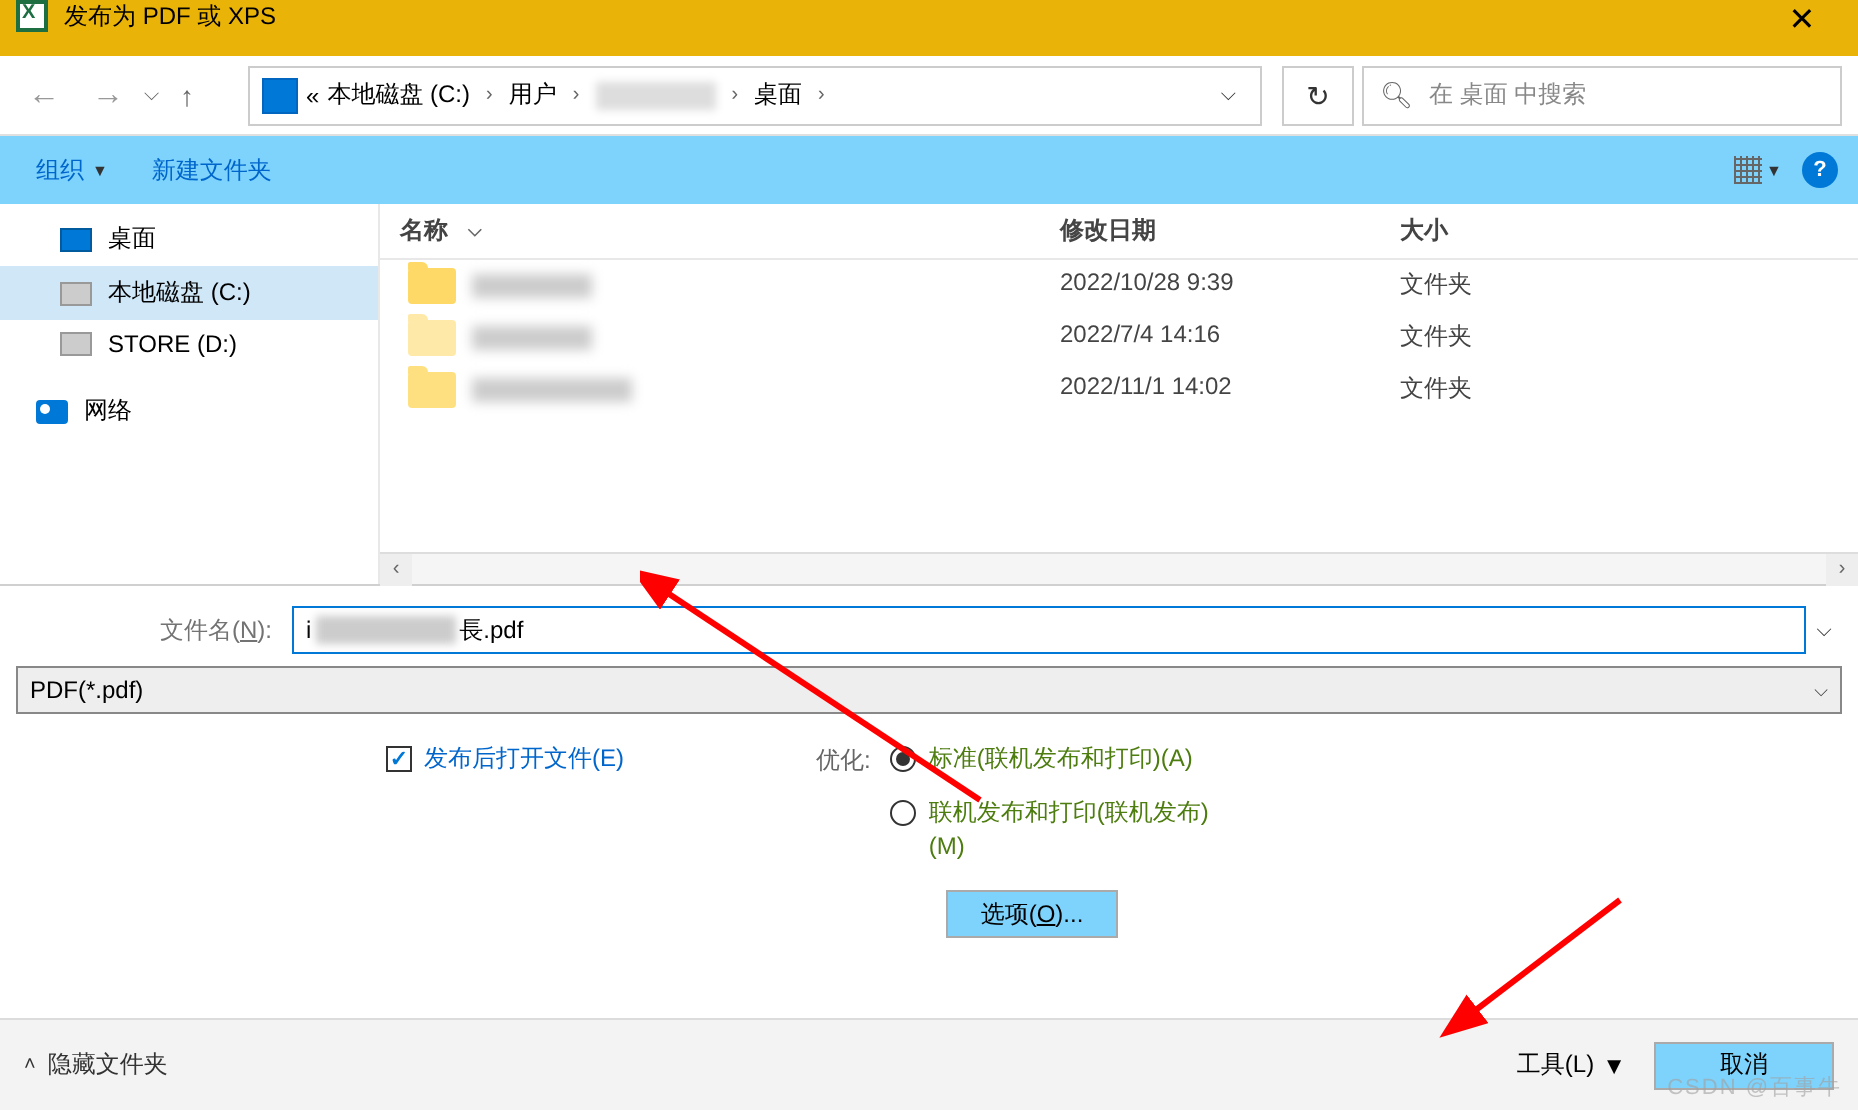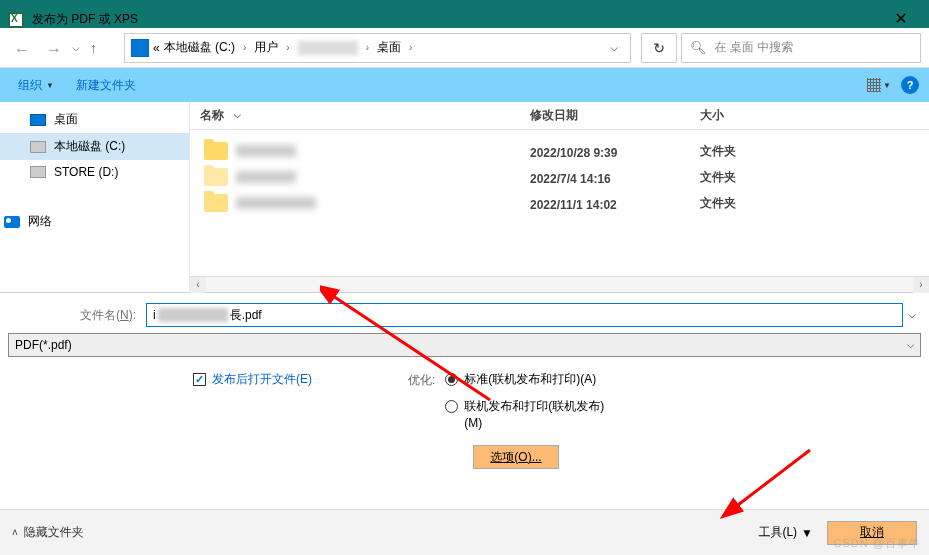--- a/index.html
+++ b/index.html
@@ -1,19 +1,19 @@
 <!DOCTYPE html>
 <html><head>
 <meta charset="utf-8">
 <style>
 * { box-sizing: border-box; font-family: "Microsoft YaHei", "Segoe UI", sans-serif; font-size: 12px; }
 body { margin: 0; background: #fff; width: 929px; height: 555px; overflow: hidden; position: relative; }
 
 
-.titlebar { height: 28px; display: flex; align-items: flex-end; padding: 0 8px; background: #0f766e; }
+.titlebar { height: 28px; display: flex; align-items: flex-start; padding: 0 8px; background: #eab308; }
 .app-icon { width: 16px; height: 16px; background: #1d6f42; position: relative; margin-right: 8px; }
 .app-icon::before { content: ""; position: absolute; left: 2px; top: 2px; width: 12px; height: 12px; background: #fff; clip-path: polygon(0 0, 100% 0, 100% 100%, 0 100%); }
 .app-icon::after { content: "X"; position: absolute; left: 3px; top: 1px; color: #1d6f42; font-size: 10px; font-weight: bold; }
 .title-text { flex: 1; color: #000; }
 .close-x { width: 40px; text-align: center; font-size: 16px; color: #000; cursor: pointer; }
 
 
 .navbar { height: 40px; background: #fff; border-bottom: 1px solid #e0e0e0; display: flex; align-items: center; padding: 0 8px; gap: 4px; }
 .nav-arrow { width: 28px; height: 28px; display: flex; align-items: center; justify-content: center; color: #999; font-size: 16px; }
 .nav-dd { width: 14px; color: #666; font-size: 10px; }
@@ -49,21 +49,21 @@
 
 .filelist { flex: 1; display: flex; flex-direction: column; }
 .fl-header { height: 28px; display: flex; align-items: center; border-bottom: 1px solid #e8e8e8; padding-right: 16px; }
 .fl-col { padding: 0 10px; color: #444; font-weight: bold; }
 .fl-col.name { width: 330px; display: flex; align-items: center; gap: 10px; }
 .fl-col.name .dd { font-size: 9px; color: #666; }
 .fl-col.date { width: 170px; }
 .fl-col.type { width: 130px; }
 .fl-col.size { flex: 1; }
 .fl-rows { flex: 1; overflow-y: auto; padding: 4px 0; position: relative; }
-.fl-row { display: flex; align-items: flex-end; height: 26px; font-weight: bold; }
+.fl-row { display: flex; align-items: flex-start; height: 26px; }
 .folder-icon { width: 24px; height: 18px; background: #ffd968; border-radius: 2px; margin: 0 8px 0 14px; position: relative; }
 .folder-icon.var1 { background: #ffe9a8; }
 .folder-icon.var2 { background: #ffe080; }
 .folder-icon::before { content: ""; position: absolute; top: -3px; left: 0; width: 10px; height: 4px; background: inherit; border-radius: 1px 3px 0 0; }
 .fn-blur { display: inline-block; width: 60px; height: 12px; background: #ccc; filter: blur(3px); }
 .fl-row .cell-name { width: 330px; display: flex; align-items: center; }
 .fl-row .cell-date { width: 170px; padding: 0 10px; color: #444; }
 .fl-row .cell-type { width: 130px; padding: 0 10px; color: #444; }
 .fl-scroll { height: 16px; border-top: 1px solid #ddd; background: #f5f5f5; display: flex; align-items: center; }
 .fl-scroll .track { flex: 1; height: 16px; position: relative; }
@@ -86,23 +86,23 @@
 .opts-left { width: 400px; padding-left: 185px; }
 .checkbox { display: flex; align-items: center; gap: 6px; }
 .cb-box { width: 13px; height: 13px; border: 1px solid #333; display: flex; align-items: center; justify-content: center; color: #0078d7; font-size: 11px; font-weight: bold; }
 .opts-right { flex: 1; }
 .opt-group { display: flex; gap: 10px; }
 .opt-lbl { color: #666; padding-top: 1px; }
 .radios { display: flex; flex-direction: column; gap: 10px; }
 .radio { display: flex; align-items: flex-start; gap: 6px; }
 .rb { width: 13px; height: 13px; border: 1px solid #333; border-radius: 50%; display: flex; align-items: center; justify-content: center; margin-top: 2px; flex-shrink: 0; }
 .rb.on::before { content: ""; width: 7px; height: 7px; background: #333; border-radius: 50%; }
-.radio-text { color: #000000; max-width: 150px; line-height: 1.4; }
+.radio-text { color: #4d7c0f; max-width: 150px; line-height: 1.4; }
 .options-btn-wrap { margin-top: 14px; margin-left: 65px; }
-.btn { min-width: 86px; height: 24px; border: 1px solid #aaa; background: #fdba74; display: inline-flex; align-items: center; justify-content: center; padding: 0 14px; cursor: pointer; color: #000; text-decoration: underline; }
+.btn { min-width: 86px; height: 24px; border: 1px solid #aaa; background: #7dd3fc; display: inline-flex; align-items: center; justify-content: center; padding: 0 14px; cursor: pointer; color: #000; }
 .btn .ul { text-decoration: underline; }
 
 
 .footer { position: absolute; bottom: 0; left: 0; right: 0; height: 46px; border-top: 1px solid #dcdcdc; background: #f3f3f3; display: flex; align-items: center; padding: 0 12px; gap: 14px; }
 .hide-toggle { display: flex; align-items: center; gap: 6px; color: #333; cursor: pointer; }
 .hide-toggle .chev { font-size: 10px; }
 .footer-spacer { flex: 1; }
 .tools-btn { display: flex; align-items: center; gap: 4px; color: #000; cursor: pointer; }
 
 
@@ -168,21 +168,21 @@
       <span>桌面</span>
     </div>
     <div class="sb-item sel">
       <div class="sb-drive"></div>
       <span>本地磁盘 (C:)</span>
     </div>
     <div class="sb-item">
       <div class="sb-drive"></div>
       <span>STORE (D:)</span>
     </div>
-    <div class="sb-item" style="margin-top:24px;padding-left:4px">
+    <div class="sb-item" style="margin-top:8px;padding-left:18px">
       <div class="sb-net"></div>
       <span>网络</span>
     </div>
   </div>
   <div class="filelist">
     <div class="fl-header">
       <div class="fl-col name">
           <span>名称</span>
           <span class="dd">⌵</span>
         </div>

